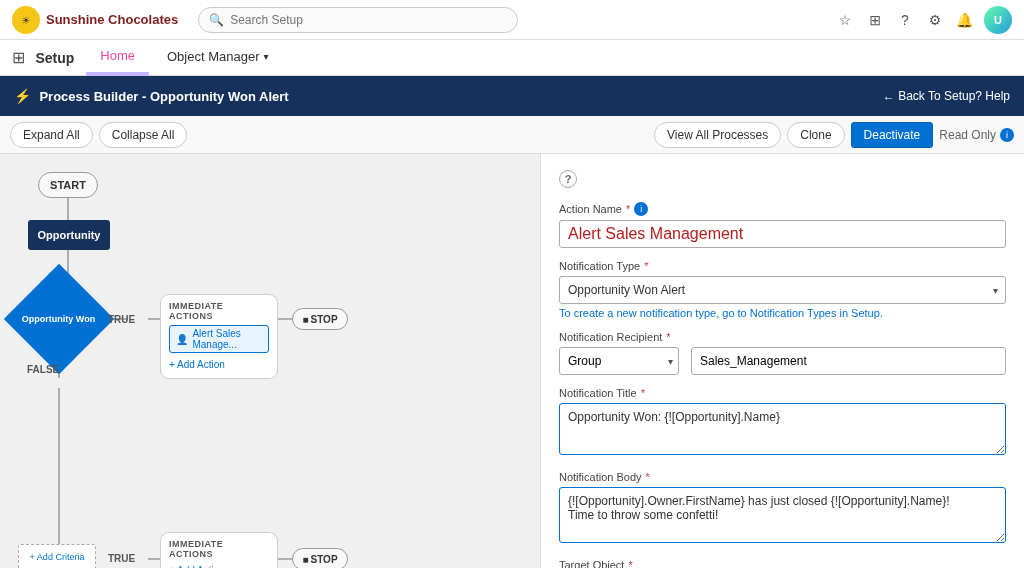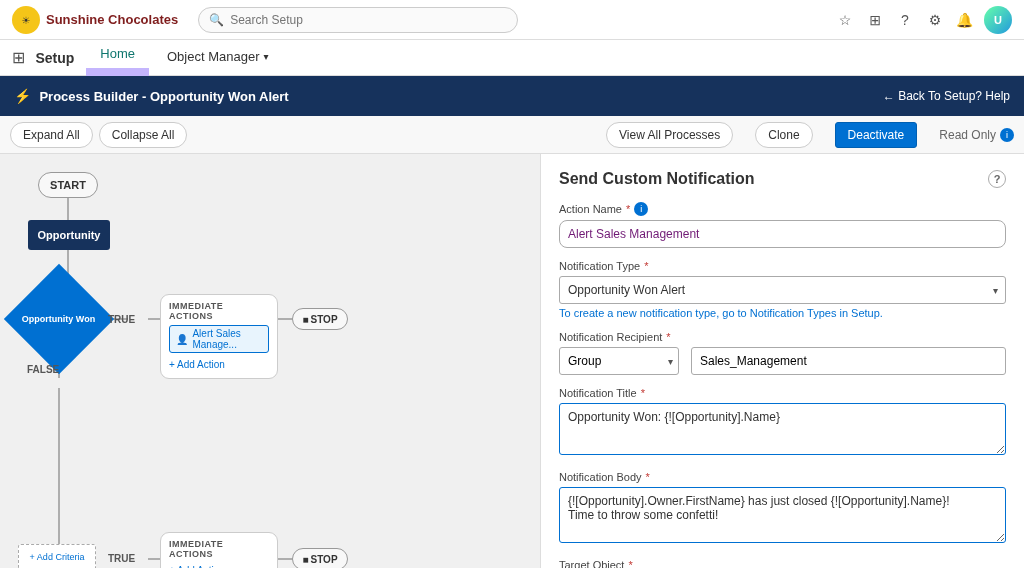--- a/index.html
+++ b/index.html
@@ -112,22 +112,22 @@
       height: 36px;
       padding: 0 14px;
       display: flex;
       align-items: center;
       font-size: 13px;
       color: #333;
       cursor: pointer;
       border-bottom: 2px solid transparent;
     }
     .nav-tab.active {
-      border-bottom: 8px solid #c4b5fd;
-      color: #0f766e;
+      border-bottom: 4px solid #c4b5fd;
+      color: #ec4899;
     }
     .nav-tab-dropdown {
       display: flex;
       align-items: center;
       gap: 4px;
     }
 
     
     .pb-header {
       height: 40px;
@@ -189,21 +189,21 @@
       font-size: 12px;
       color: #333;
       cursor: pointer;
       display: flex;
       align-items: center;
     }
     .toolbar-right {
       margin-left: auto;
       display: flex;
       align-items: center;
-      gap: 22px;
+      gap: 6px;
     }
     .btn-blue {
       background: #0070d2;
       color: #fff;
       border: 1px solid #005fb2;
       height: 26px;
       padding: 0 12px;
       border-radius: 3px;
       font-size: 12px;
       cursor: pointer;
@@ -284,24 +284,24 @@
       font-size: 9px;
       display: inline-flex;
       align-items: center;
       justify-content: center;
       cursor: pointer;
     }
     .form-input {
       width: 100%;
       height: 28px;
       border: 1px solid #aaa;
-      border-radius: 8px;
+      border-radius: 3px;
       padding: 0 8px;
-      font-size: 12px;
-      color: #701a75;
+      font-size: 16px;
+      color: #b91c1c;
       background: #fff;
       outline: none;
     }
     .select-wrapper {
       position: relative;
       width: 100%;
     }
     .form-select {
       width: 100%;
       height: 28px;
@@ -632,21 +632,20 @@
 
     <div class="node-stop" style="position:absolute;top:394px;left:292px;">
       <span style="font-size:10px;margin-right:2px;">■</span>
       <span>STOP</span>
     </div>
 
   </div>
 
   <div class="right-panel">
     <div class="panel-title">
-      <span>Send Custom Notification</span>
       <div class="panel-help">?</div>
     </div>
 
     <div class="form-group">
       <div class="form-label">
         <span>Action Name</span>
         <span class="required-star">*</span>
         <div class="info-icon">i</div>
       </div>
       <input class="form-input" type="text" value="Alert Sales Management" style="">

